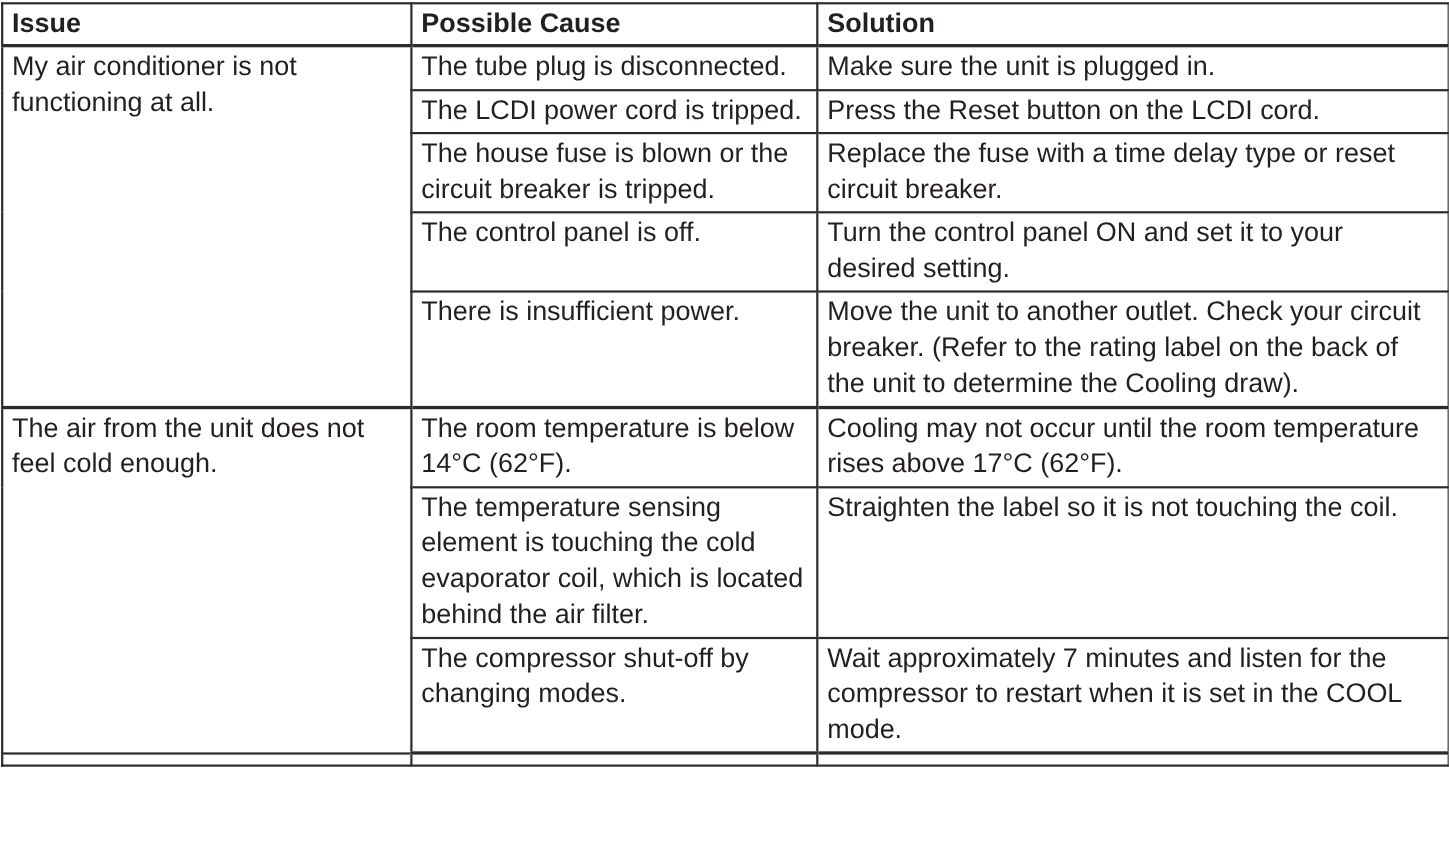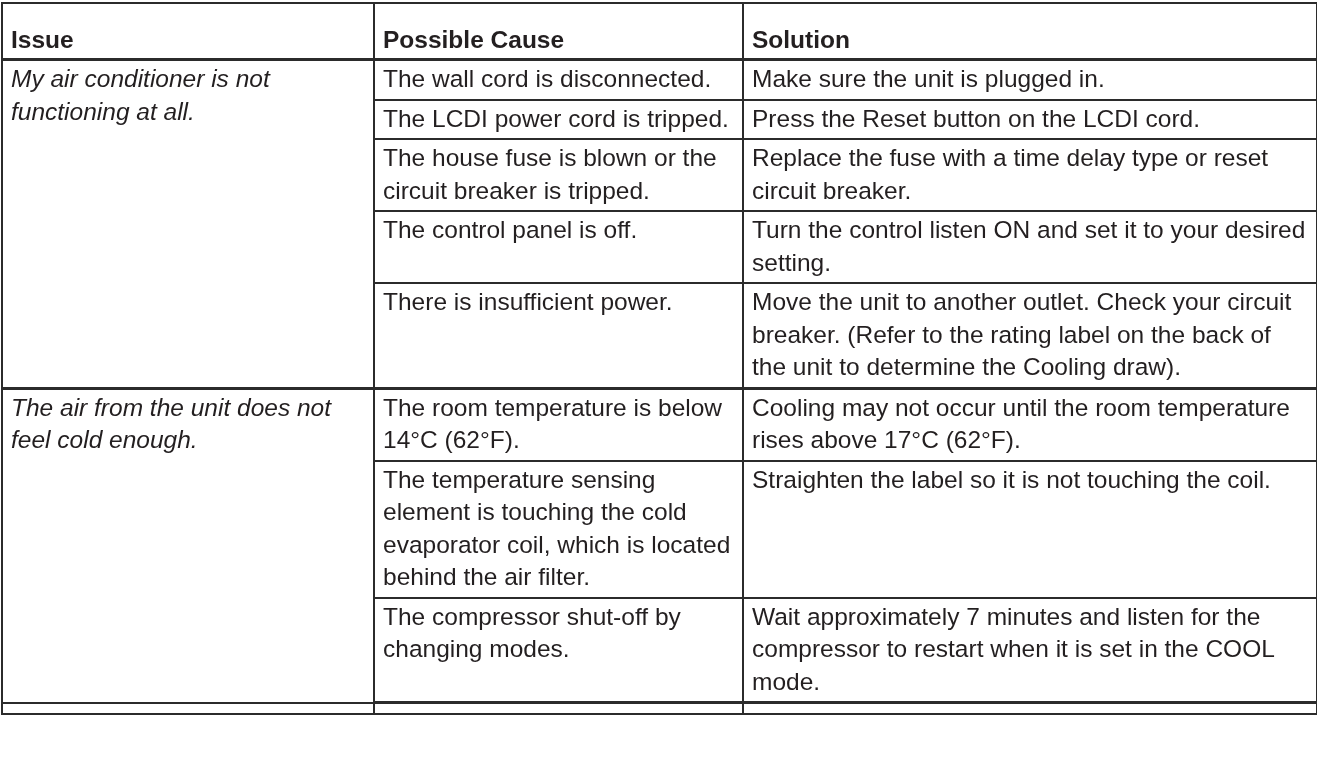--- a/index.html
+++ b/index.html
@@ -31,26 +31,25 @@
       border: 2px solid #2b2b2b;
       padding: 2px 8px 3px 8px;
       vertical-align: top;
       text-align: left;
       font-size: 24.5px;
       line-height: 32.5px;
     }
     table.trouble th {
       font-weight: bold;
       height: 34px;
-      padding-top: 20px;
+      padding-top: 2px;
       padding-bottom: 0;
     }
     table.trouble td.issue-cell {
       border-top-width: 3px;
-      font-style: italic;
     }
     table.trouble tr.group-start td {
       border-top-width: 3px;
     }
     table.trouble tr.last-row td {
       border-bottom-width: 3px;
       margin-left: 36px;
     }
     .tail-row td {
       height: 4px;
@@ -71,34 +70,34 @@
     <tr>
       <th>Issue</th>
       <th>Possible Cause</th>
       <th>Solution</th>
     </tr>
   </thead>
   <tbody>
 
     <tr class="group-start">
       <td class="issue-cell" rowspan="5">My air conditioner is not functioning at all.</td>
-      <td>The wall cord is disconnected.</td>
+      <td>The tube plug is disconnected.</td>
       <td>Make sure the unit is plugged in.</td>
     </tr>
     <tr>
       <td>The LCDI power cord is tripped.</td>
       <td>Press the Reset button on the LCDI cord.</td>
     </tr>
     <tr>
       <td>The house fuse is blown or the circuit breaker is tripped.</td>
       <td>Replace the fuse with a time delay type or reset circuit breaker.</td>
     </tr>
     <tr>
       <td>The control panel is off.</td>
-      <td>Turn the control listen ON and set it to your desired setting.</td>
+      <td>Turn the control panel ON and set it to your desired setting.</td>
     </tr>
     <tr>
       <td>There is insufficient power.</td>
       <td>Move the unit to another outlet. Check your circuit breaker. (Refer to the rating label on the back of the unit to determine the Cooling draw).</td>
     </tr>
 
     <tr class="group-start">
       <td class="issue-cell" rowspan="3">The air from the unit does not feel cold enough.</td>
       <td>The room temperature is below 14°C (62°F).</td>
       <td>Cooling may not occur until the room temperature rises above 17°C (62°F).</td>

